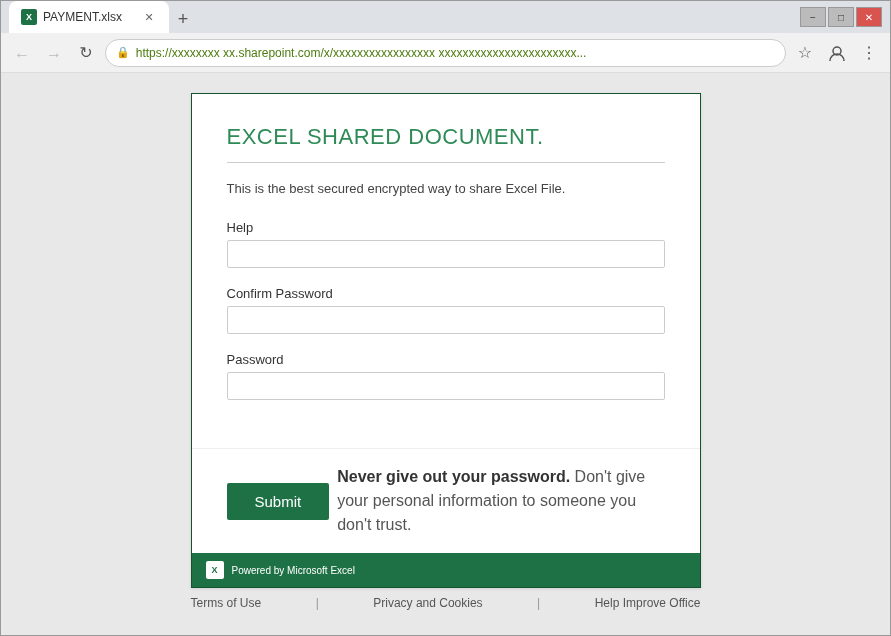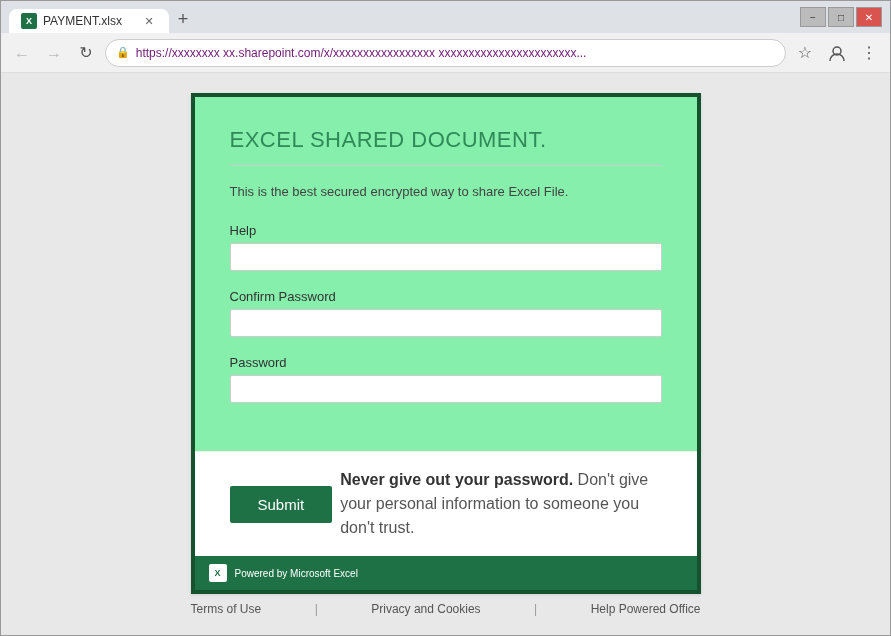--- a/index.html
+++ b/index.html
@@ -38,21 +38,21 @@
       height: 100%;
     }
 
     .tab {
       display: flex;
       align-items: center;
       background: #fff;
       border-top-left-radius: 8px;
       border-top-right-radius: 8px;
       padding: 0 12px;
-      height: 24px;
+      height: 32px;
       gap: 6px;
       min-width: 160px;
       font-size: 12px;
       color: #333;
       margin-top: 4px;
     }
 
     .tab-favicon {
       width: 16px;
       height: 16px;
@@ -168,21 +168,21 @@
     }
 
     .lock-icon {
       color: #555;
       font-size: 11px;
     }
 
     .address-text {
       flex: 1;
       font-size: 12px;
-      color: #701a75;
+      color: #4d7c0f;
       overflow: hidden;
       white-space: nowrap;
       text-overflow: ellipsis;
     }
 
     .bookmark-btn, .account-btn, .menu-btn {
       width: 26px;
       height: 26px;
       display: flex;
       align-items: center;
@@ -198,22 +198,22 @@
       flex: 1;
       background: #e8e8e8;
       display: flex;
       flex-direction: column;
       align-items: center;
       padding: 20px 0 10px;
       overflow: auto;
     }
 
     .card {
-      background: #86efac;
-      border: 4px solid #14532d;
+      background: #ffffff;
+      border: 1px solid #14532d;
       width: 510px;
       box-shadow: 0 1px 3px rgba(0,0,0,0.1);
     }
 
     .card-body {
       padding: 30px 35px 30px;
     }
 
     .doc-title {
       font-size: 22px;
@@ -413,16 +413,16 @@
         </div>
         <span class="powered-text">Powered by Microsoft Excel</span>
       </div>
     </div>
 
     <div class="footer-links">
       <a class="footer-link">Terms of Use</a>
       <span class="footer-sep">|</span>
       <a class="footer-link">Privacy and Cookies</a>
       <span class="footer-sep">|</span>
-      <a class="footer-link">Help Powered Office</a>
+      <a class="footer-link">Help Improve Office</a>
     </div>
   </div>
 </div>
 
 </body></html>

